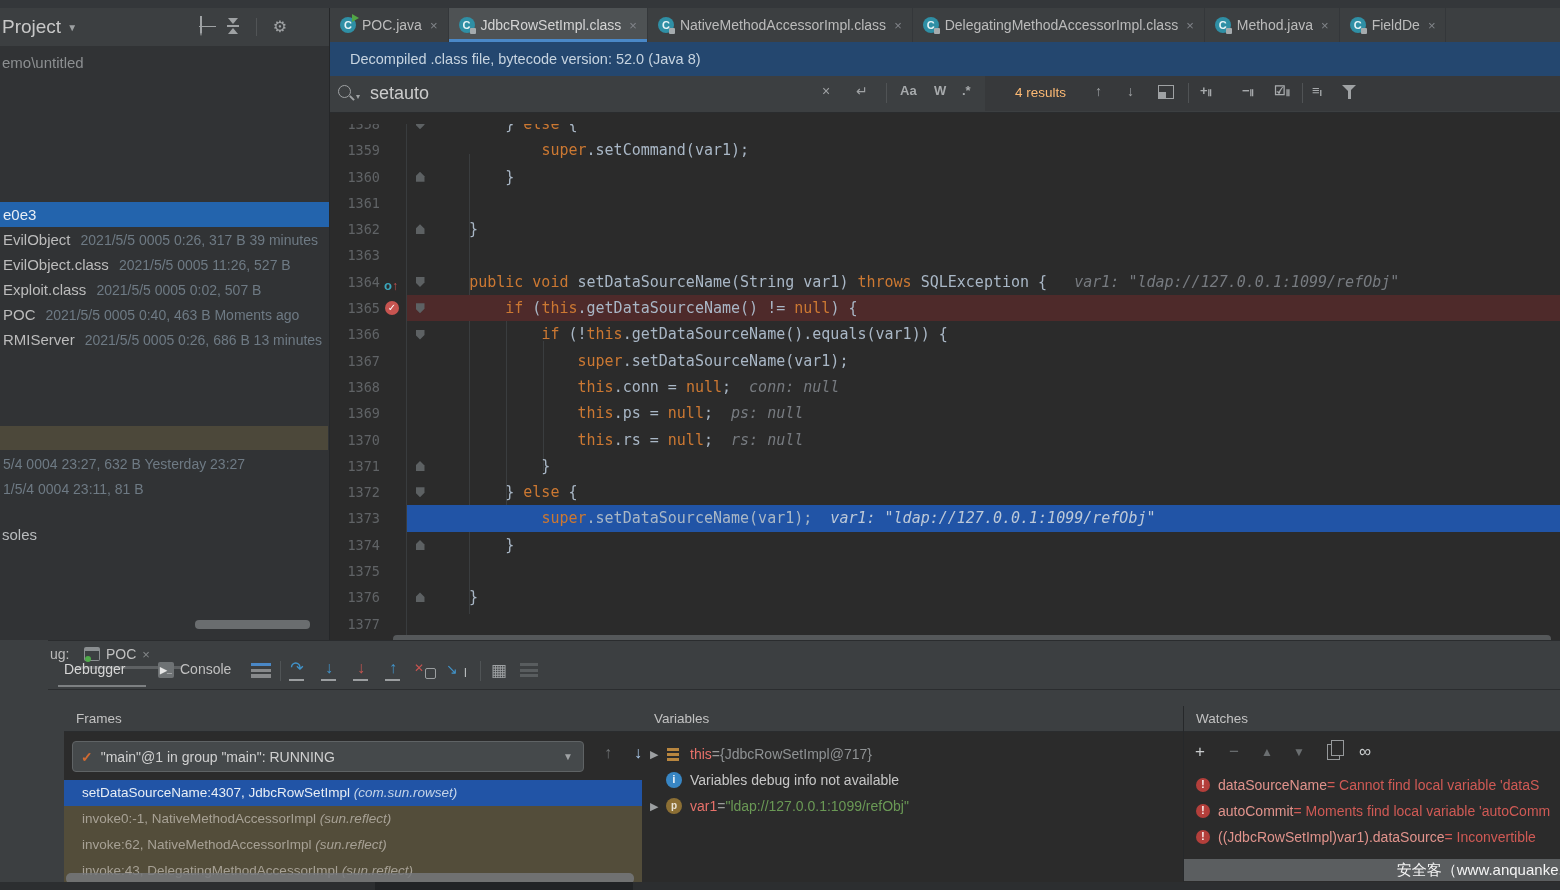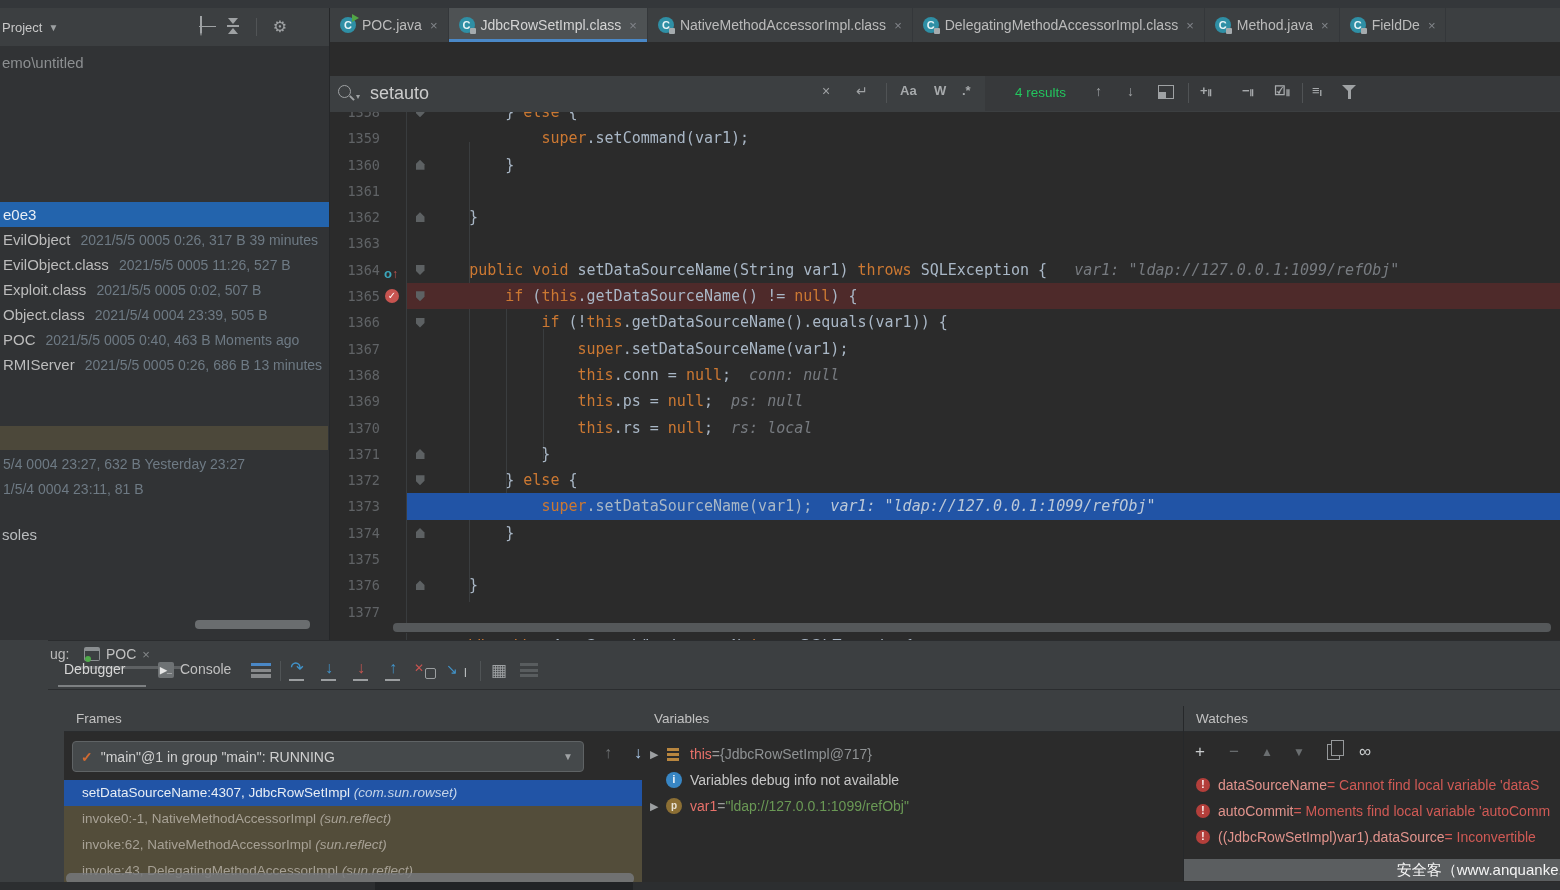--- a/index.html
+++ b/index.html
@@ -4,21 +4,21 @@
 <style>
   html,body{margin:0;padding:0;background:#1e1e1e;}
   .app{position:relative;width:1560px;height:890px;background:#3c3f41;overflow:hidden;
        font-family:"Liberation Sans",sans-serif;color:#bbbbbb;}
   .abs{position:absolute;}
   
   .topstrip{left:0;top:0;width:1560px;height:8px;background:#34373a;border-bottom:1px solid #2a2c2d;}
   
   .lpanel{left:0;top:8px;width:329px;height:632px;background:#313335;border-right:1px solid #252729;overflow:hidden;}
   .lp-head{position:absolute;left:0;top:0;width:100%;height:38px;background:#3c3f41;display:flex;align-items:center;}
-  .lp-title{font-size:13px;color:#c8c8c8;margin-left:2px;}
+  .lp-title{font-size:19px;color:#c8c8c8;margin-left:2px;}
   .caret{font-size:10px;color:#9da0a2;margin-left:6px;}
   .lp-icons{position:absolute;right:8px;top:0;height:38px;display:flex;align-items:center;gap:14px;}
   .lpi{width:18px;height:18px;color:#9fa2a4;font-size:16px;line-height:18px;text-align:center;}
   .vsep{width:1px;height:18px;background:#515456;}
   .target-ic{border:1.6px solid #9fa2a4;border-radius:50%;width:13px;height:13px;position:relative;}
   .target-ic:before,.target-ic:after{content:"";position:absolute;background:#9fa2a4;}
   .target-ic:before{left:50%;top:-2px;width:1.6px;height:17px;margin-left:-0.8px;}
   .target-ic:after{top:50%;left:-2px;height:1.6px;width:17px;margin-top:-0.8px;}
   .coll-ic{display:flex;flex-direction:column;align-items:center;gap:1px;}
   .tri-d{width:0;height:0;border-left:5px solid transparent;border-right:5px solid transparent;border-top:6px solid #9fa2a4;}
@@ -53,29 +53,29 @@
   .banner{position:absolute;left:0;top:34px;width:100%;height:34px;background:#24476f;display:flex;align-items:center;}
   .banner span{margin-left:20px;font-size:14.5px;color:#c7d4e0;}
   .searchbar{position:absolute;left:0;top:68px;width:100%;height:36px;background:#3c3f41;border-bottom:1px solid #2a2c2e;}
   .searchbar .right-zone{position:absolute;left:655px;top:0;width:575px;height:35px;background:#37393b;}
   .mag{position:absolute;left:8px;top:9px;width:11px;height:11px;border:1.8px solid #9fa2a4;border-radius:50%;}
   .mag:after{content:"";position:absolute;left:10px;top:11px;width:6px;height:1.8px;background:#9fa2a4;transform:rotate(45deg);}
   .mag-car{position:absolute;left:26px;top:16px;font-size:8px;color:#9fa2a4;}
   .squery{position:absolute;left:40px;top:7px;font-size:18px;color:#cccccc;}
   .sic{position:absolute;top:7px;font-size:14px;color:#9fa2a4;}
   .stoggle{position:absolute;top:7px;font-size:13px;color:#a7aaac;font-weight:bold;}
-  .sresults{position:absolute;left:685px;top:9px;font-size:13.5px;color:#22c55e;}
+  .sresults{position:absolute;left:685px;top:9px;font-size:13.5px;color:#fdba74;}
   .ssep{position:absolute;top:7px;width:1px;height:20px;background:#505355;}
   .roman{font-size:9px;vertical-align:-1px;letter-spacing:-1px;}
   .winic{position:absolute;top:9px;width:14px;height:12px;border:1.7px solid #9fa2a4;}
   .winic:after{content:"";position:absolute;left:0;bottom:0;width:7px;height:6px;background:#9fa2a4;}
   .funnel{position:absolute;top:9px;width:0;height:0;border-left:7px solid transparent;border-right:7px solid transparent;border-top:7px solid #9fa2a4;}
   .funnel:after{content:"";position:absolute;left:-1.5px;top:-2px;width:3px;height:9px;background:#9fa2a4;}
   
-  .ebody{position:absolute;left:0;top:104px;width:100%;height:528px;overflow:hidden;background:#2b2b2b;}
+  .ebody{position:absolute;left:0;top:116px;width:100%;height:528px;overflow:hidden;background:#2b2b2b;}
   .code{position:absolute;left:0;top:-13px;width:100%;font-family:"DejaVu Sans Mono",monospace;font-size:15px;}
   .crow{display:flex;height:26.3px;line-height:26.3px;white-space:pre;}
   .ln{width:50px;text-align:right;color:#606366;font-size:13.5px;padding-right:2px;flex:0 0 auto;}
   .gic{width:24px;flex:0 0 auto;position:relative;border-right:1px solid #393c3e;}
   .rest{flex:1;display:flex;min-width:0;}
   .rest.bg-bp{background:#4e2a2a;}
   .rest.bg-exec{background:#2154a6;}
   .foldc{width:26px;flex:0 0 auto;display:flex;align-items:center;justify-content:center;}
   .fold-mark{width:9px;height:10px;background:#5d6163;}
   .fold-start{clip-path:polygon(0 0,100% 0,100% 55%,50% 100%,0 55%);}
@@ -211,24 +211,20 @@
         </div>
         <div class="frow">
           <span class="fname">EvilObject.class</span>
           <span class="fmeta">2021/5/5 0005 11:26, 527 B</span>
         </div>
         <div class="frow">
           <span class="fname">Exploit.class</span>
           <span class="fmeta">2021/5/5 0005 0:02, 507 B</span>
         </div>
         <div class="frow">
-          <span class="fname">Object.class</span>
-          <span class="fmeta">2021/5/4 0004 23:39, 505 B</span>
-        </div>
-        <div class="frow">
           <span class="fname">POC</span>
           <span class="fmeta">2021/5/5 0005 0:40, 463 B Moments ago</span>
         </div>
         <div class="frow">
           <span class="fname">RMIServer</span>
           <span class="fmeta">2021/5/5 0005 0:26, 686 B 13 minutes</span>
         </div>
       </div>
     <div class="abs lrow-olive"></div>
     <div class="abs lmeta1">5/4 0004 23:27, 632 B Yesterday 23:27</div>
@@ -282,20 +278,23 @@
         <div class="tab">
           <span class="cico">
             <span class="c">C</span>
             <span class="lock"></span>
           </span>
           <span>FieldDe</span>
           <span class="x">×</span>
         </div>
       </div>
 
+    <div class="banner">
+      <span>Decompiled .class file, bytecode version: 52.0 (Java 8)</span>
+    </div>
 
     <div class="searchbar">
       <div class="right-zone"></div>
       <span class="mag"></span>
       <span class="mag-car">▾</span>
       <span class="squery">setauto</span>
       <span class="sic" style="left:492px;">×</span>
       <span class="sic" style="left:526px;">↵</span>
       <span class="ssep" style="left:556px;"></span>
       <span class="stoggle" style="left:570px;">Aa</span>
@@ -324,21 +323,21 @@
           <div class="crow"><span class="ln">1360</span><span class="gic"></span><span class="rest"><span class="foldc"><span class="fold-mark fold-end"></span></span><span class="ctext"><span class="tok-p">        }</span></span></span></div>
           <div class="crow"><span class="ln">1361</span><span class="gic"></span><span class="rest"><span class="foldc"></span><span class="ctext"></span></span></div>
           <div class="crow"><span class="ln">1362</span><span class="gic"></span><span class="rest"><span class="foldc"><span class="fold-mark fold-end"></span></span><span class="ctext"><span class="tok-p">    }</span></span></span></div>
           <div class="crow"><span class="ln">1363</span><span class="gic"></span><span class="rest"><span class="foldc"></span><span class="ctext"></span></span></div>
           <div class="crow"><span class="ln">1364</span><span class="gic"><span class="ovr"><span class="o">o</span><span class="up">↑</span></span></span><span class="rest"><span class="foldc"><span class="fold-mark fold-start"></span></span><span class="ctext"><span class="tok-p">    </span><span class="tok-k">public</span><span class="tok-p"> </span><span class="tok-k">void</span><span class="tok-p"> setDataSourceName(String var1) </span><span class="tok-k">throws</span><span class="tok-p"> SQLException {</span><span class="tok-h">   var1: "ldap://127.0.0.1:1099/refObj"</span></span></span></div>
           <div class="crow"><span class="ln">1365</span><span class="gic"><span class="bp-dot">✓</span></span><span class="rest bg-bp"><span class="foldc"><span class="fold-mark fold-start"></span></span><span class="ctext"><span class="tok-p">        </span><span class="tok-k">if</span><span class="tok-p"> (</span><span class="tok-k">this</span><span class="tok-p">.getDataSourceName() != </span><span class="tok-k">null</span><span class="tok-p">) {</span></span></span></div>
           <div class="crow"><span class="ln">1366</span><span class="gic"></span><span class="rest"><span class="foldc"><span class="fold-mark fold-start"></span></span><span class="ctext"><span class="tok-p">            </span><span class="tok-k">if</span><span class="tok-p"> (!</span><span class="tok-k">this</span><span class="tok-p">.getDataSourceName().equals(var1)) {</span></span></span></div>
           <div class="crow"><span class="ln">1367</span><span class="gic"></span><span class="rest"><span class="foldc"></span><span class="ctext"><span class="tok-p">                </span><span class="tok-k">super</span><span class="tok-p">.setDataSourceName(var1);</span></span></span></div>
           <div class="crow"><span class="ln">1368</span><span class="gic"></span><span class="rest"><span class="foldc"></span><span class="ctext"><span class="tok-p">                </span><span class="tok-k">this</span><span class="tok-p">.conn = </span><span class="tok-k">null</span><span class="tok-p">;</span><span class="tok-h">  conn: null</span></span></span></div>
           <div class="crow"><span class="ln">1369</span><span class="gic"></span><span class="rest"><span class="foldc"></span><span class="ctext"><span class="tok-p">                </span><span class="tok-k">this</span><span class="tok-p">.ps = </span><span class="tok-k">null</span><span class="tok-p">;</span><span class="tok-h">  ps: null</span></span></span></div>
-          <div class="crow"><span class="ln">1370</span><span class="gic"></span><span class="rest"><span class="foldc"></span><span class="ctext"><span class="tok-p">                </span><span class="tok-k">this</span><span class="tok-p">.rs = </span><span class="tok-k">null</span><span class="tok-p">;</span><span class="tok-h">  rs: local</span></span></span></div>
+          <div class="crow"><span class="ln">1370</span><span class="gic"></span><span class="rest"><span class="foldc"></span><span class="ctext"><span class="tok-p">                </span><span class="tok-k">this</span><span class="tok-p">.rs = </span><span class="tok-k">null</span><span class="tok-p">;</span><span class="tok-h">  rs: null</span></span></span></div>
           <div class="crow"><span class="ln">1371</span><span class="gic"></span><span class="rest"><span class="foldc"><span class="fold-mark fold-end"></span></span><span class="ctext"><span class="tok-p">            }</span></span></span></div>
           <div class="crow"><span class="ln">1372</span><span class="gic"></span><span class="rest"><span class="foldc"><span class="fold-mark fold-start"></span></span><span class="ctext"><span class="tok-p">        } </span><span class="tok-k">else</span><span class="tok-p"> {</span></span></span></div>
           <div class="crow"><span class="ln">1373</span><span class="gic"></span><span class="rest bg-exec"><span class="foldc"></span><span class="ctext"><span class="tok-p">            </span><span class="tok-k">super</span><span class="tok-p">.setDataSourceName(var1);</span><span class="tok-hx">  var1: "ldap://127.0.0.1:1099/refObj"</span></span></span></div>
           <div class="crow"><span class="ln">1374</span><span class="gic"></span><span class="rest"><span class="foldc"><span class="fold-mark fold-end"></span></span><span class="ctext"><span class="tok-p">        }</span></span></span></div>
           <div class="crow"><span class="ln">1375</span><span class="gic"></span><span class="rest"><span class="foldc"></span><span class="ctext"></span></span></div>
           <div class="crow"><span class="ln">1376</span><span class="gic"></span><span class="rest"><span class="foldc"><span class="fold-mark fold-end"></span></span><span class="ctext"><span class="tok-p">    }</span></span></span></div>
           <div class="crow"><span class="ln">1377</span><span class="gic"></span><span class="rest"><span class="foldc"></span><span class="ctext"></span></span></div>
         </div>
       <div class="ehscroll"></div>
       <div class="cliprow">

